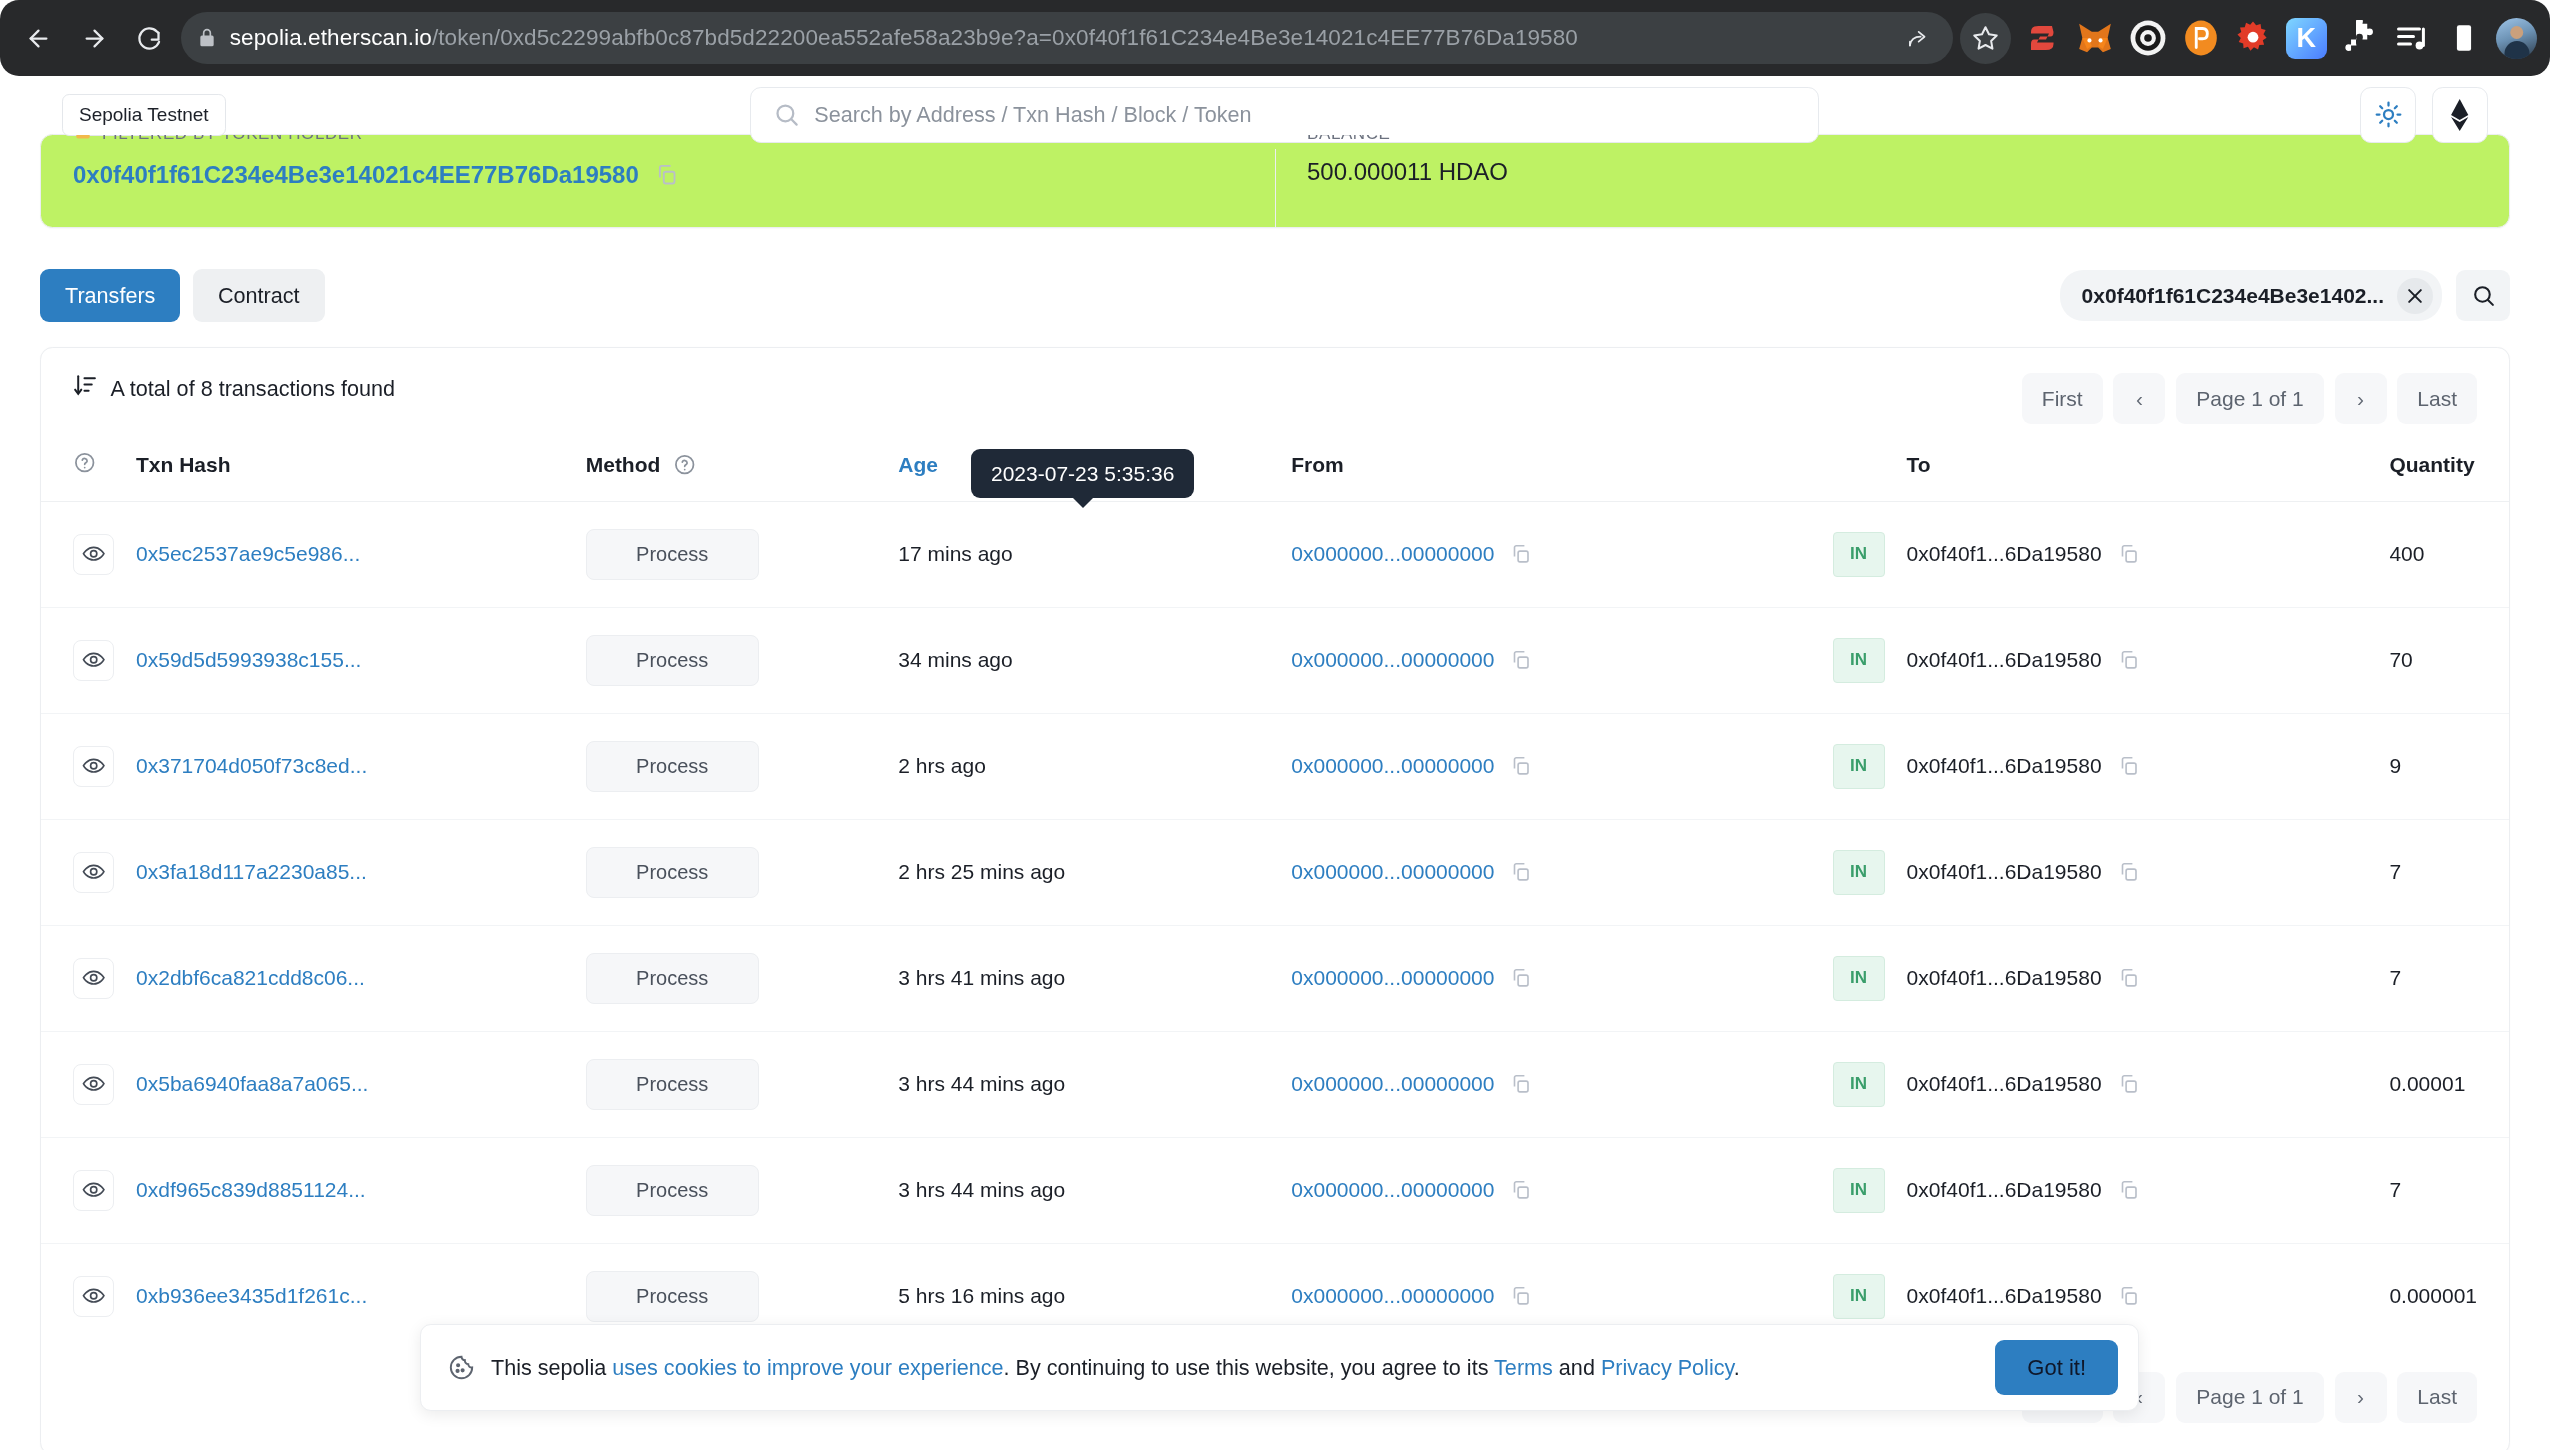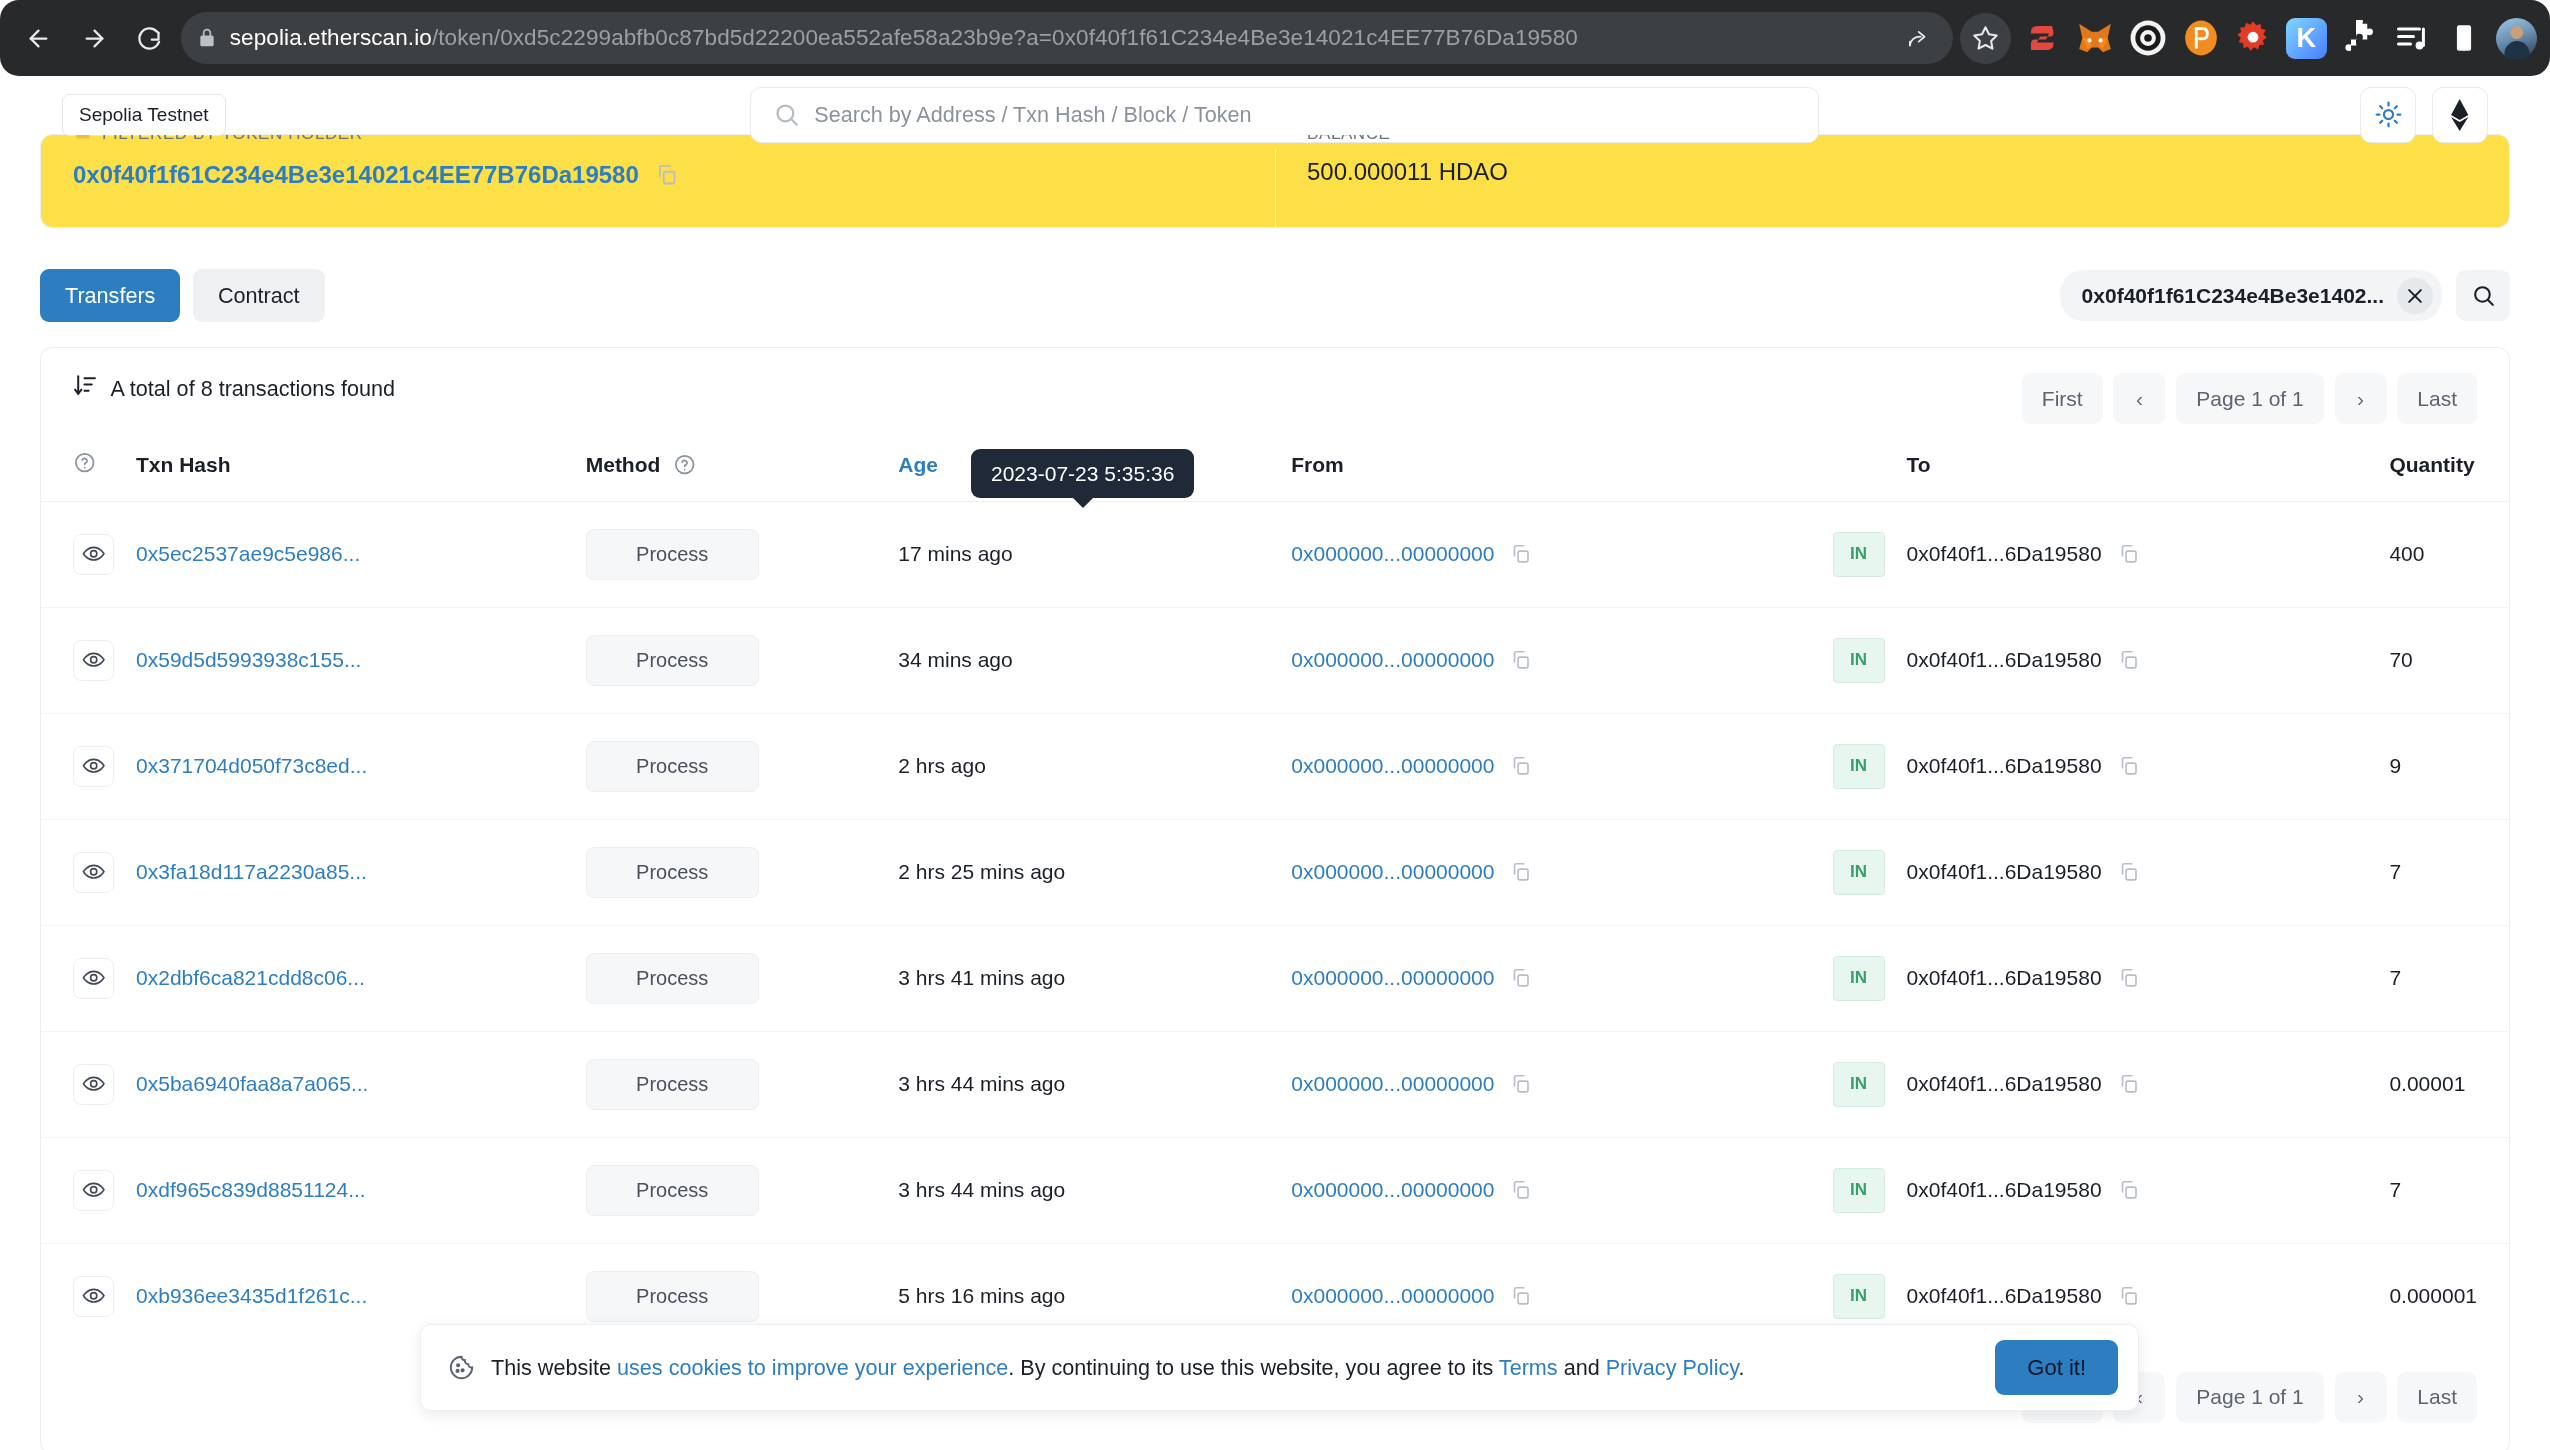--- a/index.html
+++ b/index.html
@@ -119,21 +119,21 @@
     display:flex; align-items:center; justify-content:center;
     margin-left: 16px; background:#fff;
   }
 
   
   .page { background:#fff; padding: 0 40px; }
 
   .info-card {
     border: 0.9px solid #eceef1;
     border-radius: 12.6px;
-    background:#fde047;
+    background:#bef264;
     margin-top: -20px;
     display:flex;
     height: 94px;
     align-items:center;
     box-shadow: 0 0.9px 1.8px rgba(0,0,0,0.03);
     overflow:hidden;
   }
   .info-col { padding: 0 32px; flex: 1; position:relative; }
   .info-col + .info-col::before{
     content:""; position:absolute; left:0; top:-27px; height:162px; width:0.9px; background:#eceef1;
@@ -857,17 +857,17 @@
 <div class="cookie-banner">
   <span class="cookie-ico">
     <svg width="27" height="27" viewBox="0 0 24 24" fill="none" stroke="currentColor" stroke-width="1.7">
         <path d="M12 2.5a9.5 9.5 0 1 0 9.5 9.5 3 3 0 0 1-3.5-3 3 3 0 0 1-3-3.5 3 3 0 0 1-3-3z"></path>
         <circle cx="9" cy="10" r="1" fill="currentColor"></circle>
         <circle cx="13" cy="14.5" r="1" fill="currentColor"></circle>
         <circle cx="8.5" cy="15" r="1" fill="currentColor"></circle>
       </svg>
   </span>
   <div class="cookie-text">
-    <span>This website </span><a href="#">uses cookies to improve your experience</a><span>. By continuing to use this website, you agree to its </span><a href="#">Terms</a><span> and </span><a href="#">Privacy Policy</a><span>.</span>
+    <span>This sepolia </span><a href="#">uses cookies to improve your experience</a><span>. By continuing to use this website, you agree to its </span><a href="#">Terms</a><span> and </span><a href="#">Privacy Policy</a><span>.</span>
   </div>
   <button class="cookie-btn">Got it!</button>
 </div>
 
 
 </body></html>

